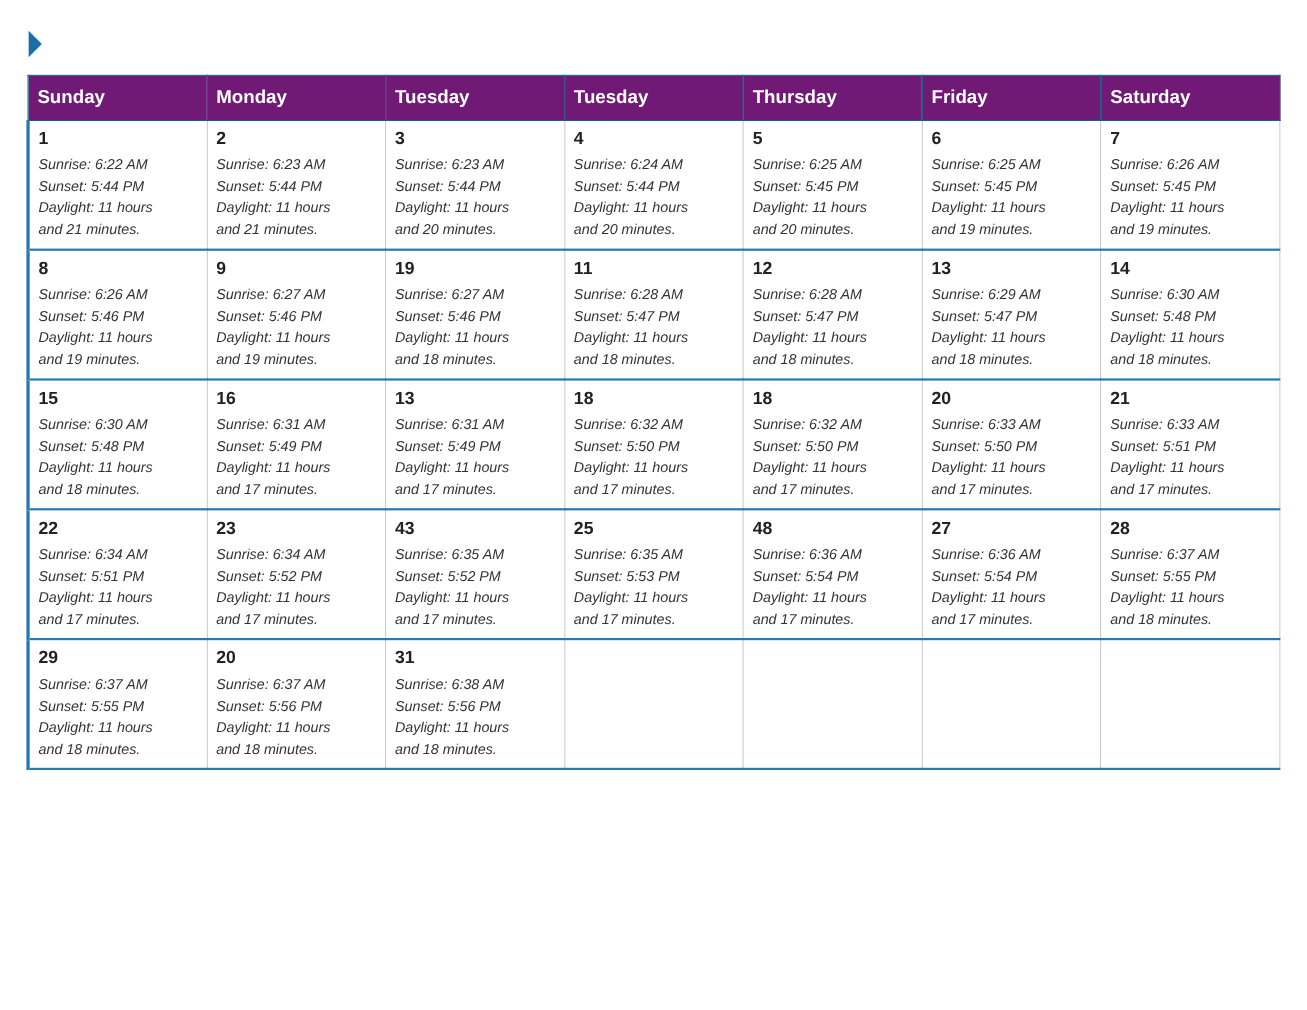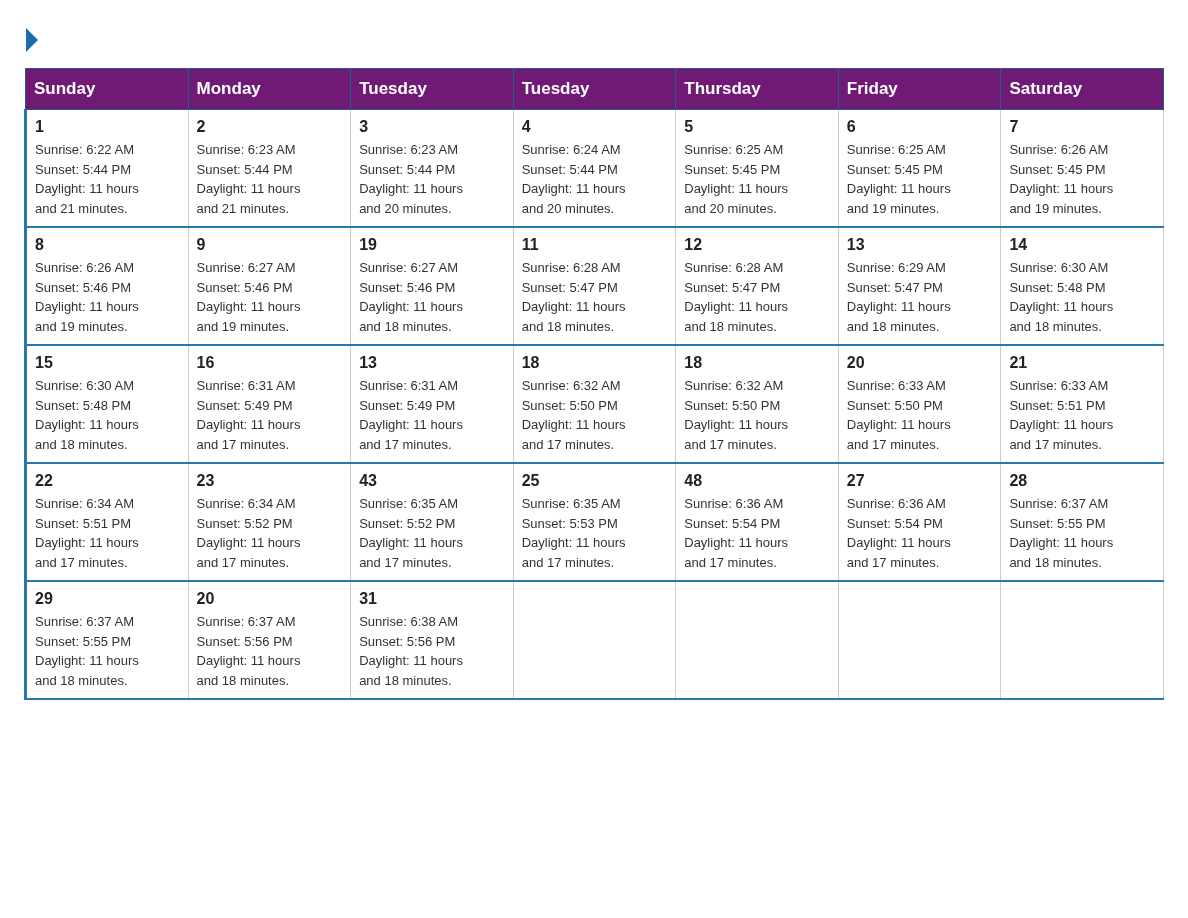--- a/index.html
+++ b/index.html
@@ -85,20 +85,21 @@
     .day-number {
       font-size: 16px;
       font-weight: bold;
       color: #222;
       margin-bottom: 4px;
     }
     .day-info {
       font-size: 13px;
       line-height: 1.5;
       color: #333;
+      font-style: italic;
     }
     tbody tr {
       border-bottom: 2px solid #2878b0;
     }
   </style>
 </head>
 <body>
 
 <div class="header">
   <div class="logo">

